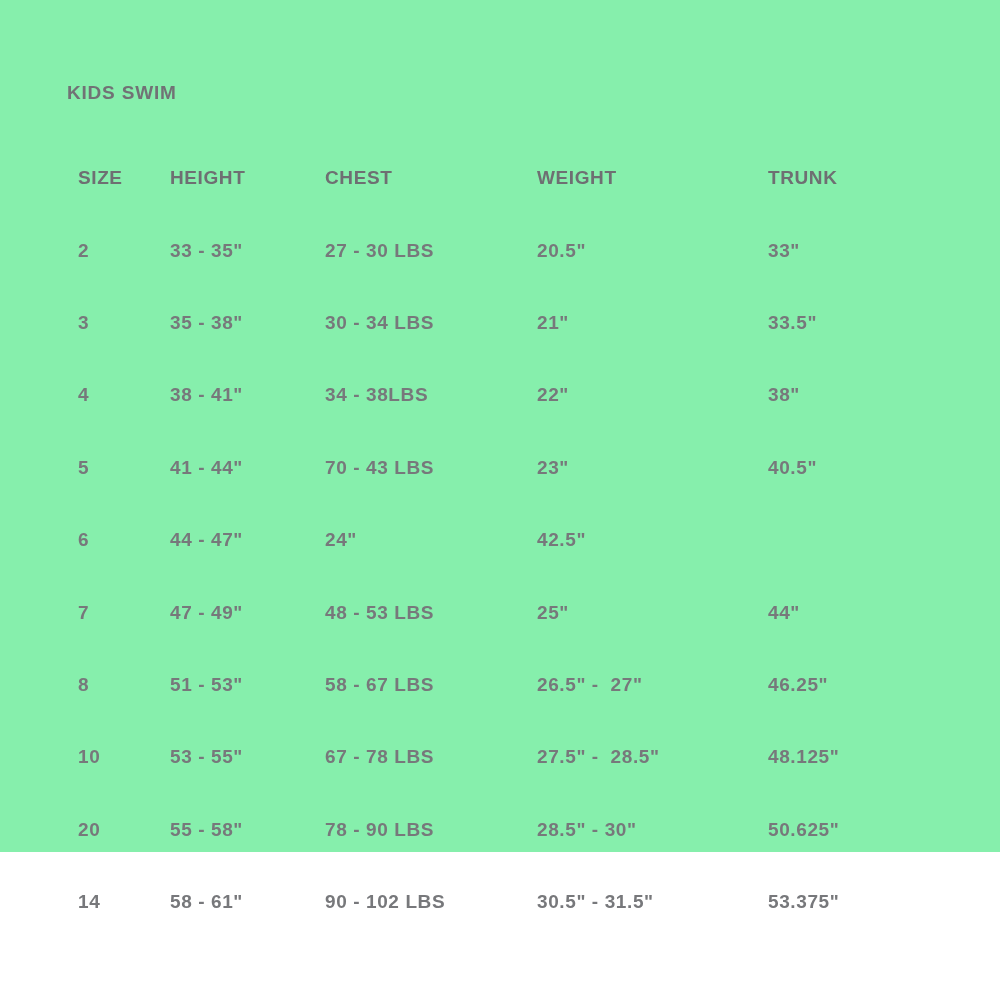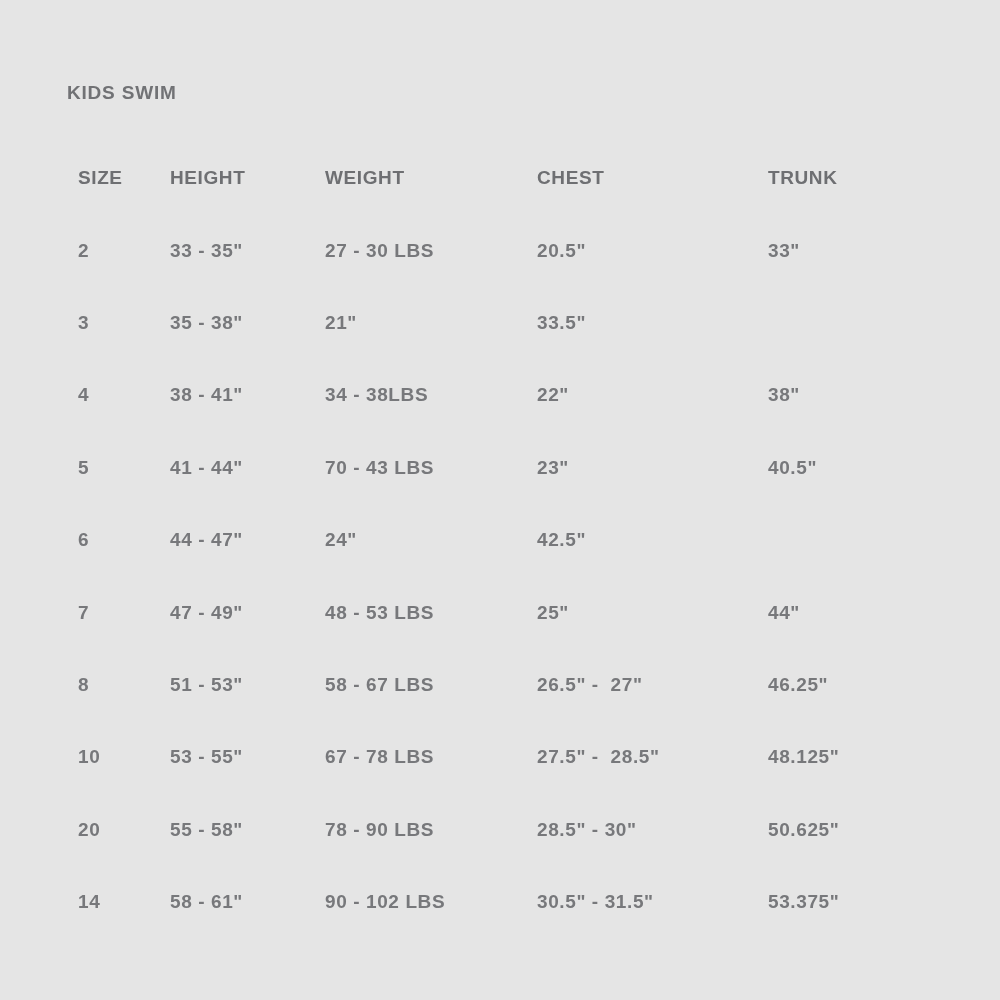--- a/index.html
+++ b/index.html
@@ -7,22 +7,22 @@
     padding: 0;
     background: #ffffff;
     width: 1000px;
     height: 1000px;
     overflow: hidden;
     font-family: "Liberation Sans", sans-serif;
   }
   .page {
     position: relative;
     width: 1000px;
-    height: 1000px;
-    background: #e5e5e5;
+    height: 852px;
+    background: #86efac;
   }
   .chart-title {
     position: absolute;
     left: 67px;
     top: 82px;
     font-size: 19px;
     font-weight: bold;
     letter-spacing: 0.8px;
     color: #717275;
     white-space: pre;
@@ -56,36 +56,37 @@
 
 <div class="page">
 
   <div class="chart-title">KIDS SWIM</div>
 
   <div class="size-table">
 
     <div class="t-row t-head">
       <div class="t-cell">SIZE</div>
       <div class="t-cell">HEIGHT</div>
+      <div class="t-cell">CHEST</div>
       <div class="t-cell">WEIGHT</div>
-      <div class="t-cell">CHEST</div>
       <div class="t-cell">TRUNK</div>
     </div>
 
     <div class="t-row">
       <div class="t-cell">2</div>
       <div class="t-cell">33 - 35"</div>
       <div class="t-cell">27 - 30 LBS</div>
       <div class="t-cell">20.5"</div>
       <div class="t-cell">33"</div>
     </div>
 
     <div class="t-row">
       <div class="t-cell">3</div>
       <div class="t-cell">35 - 38"</div>
+      <div class="t-cell">30 - 34 LBS</div>
       <div class="t-cell">21"</div>
       <div class="t-cell">33.5"</div>
     </div>
 
     <div class="t-row">
       <div class="t-cell">4</div>
       <div class="t-cell">38 - 41"</div>
       <div class="t-cell">34 - 38LBS</div>
       <div class="t-cell">22"</div>
       <div class="t-cell">38"</div>

